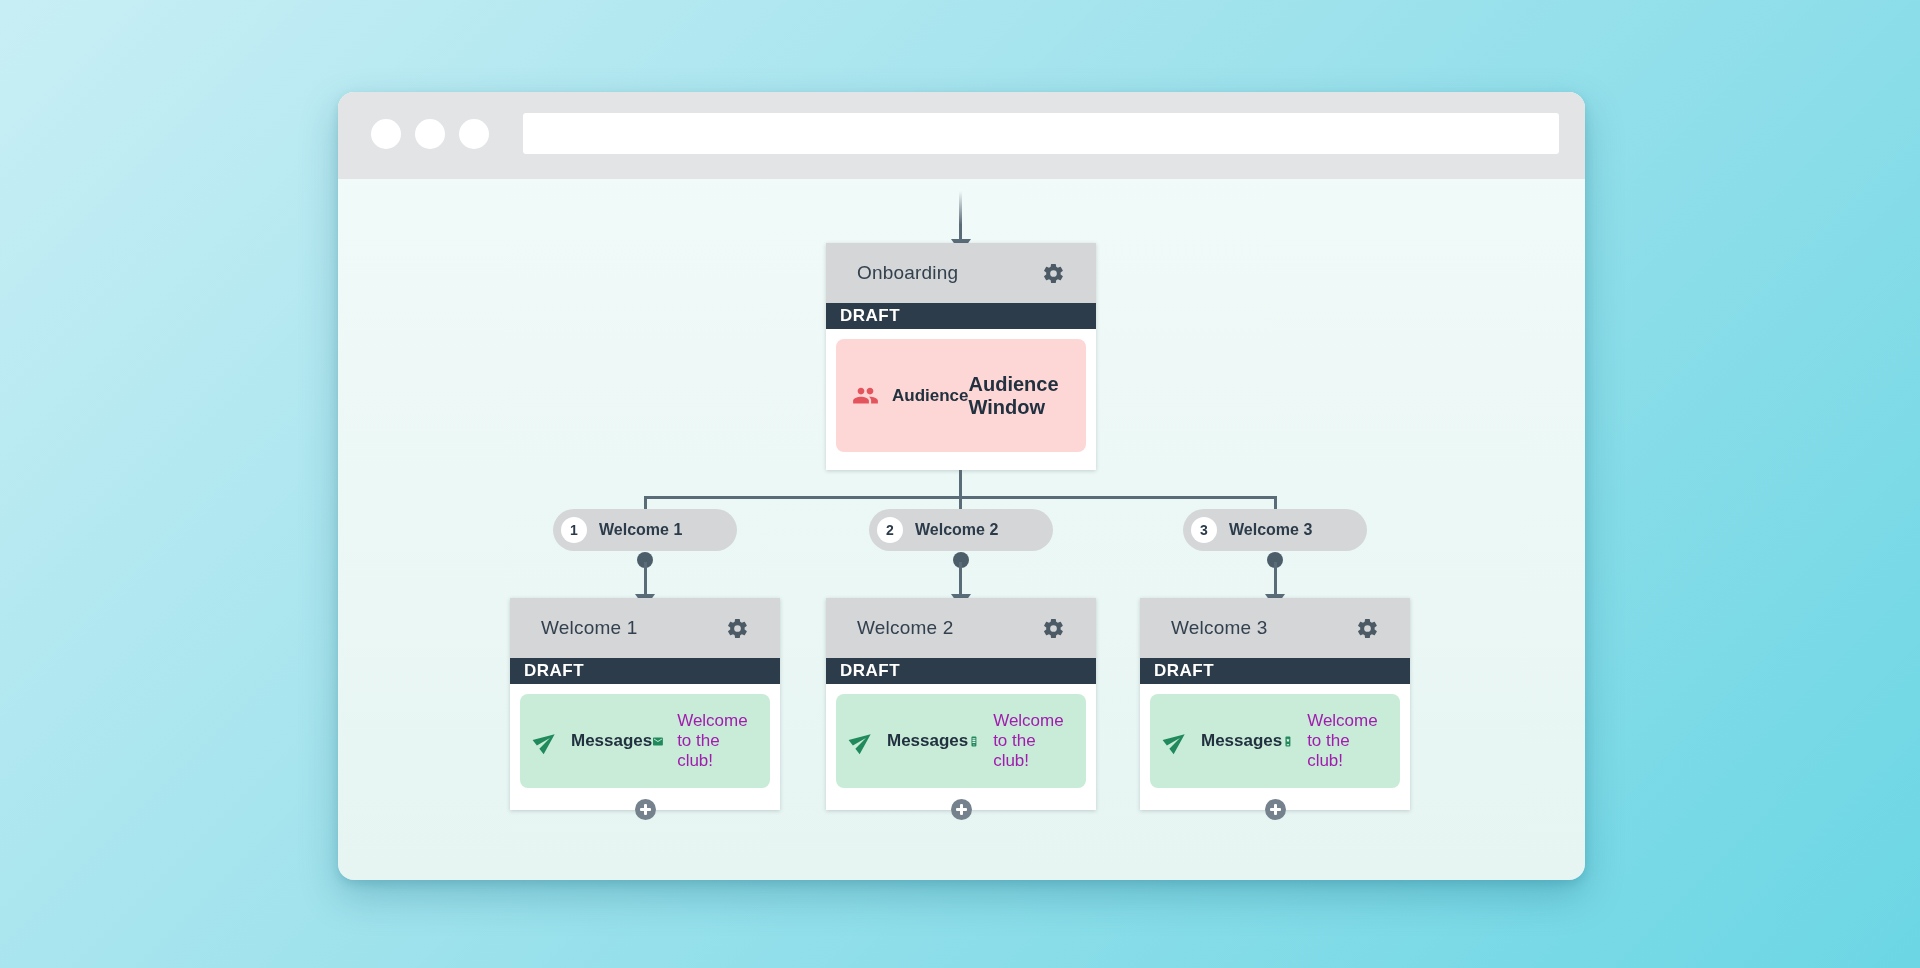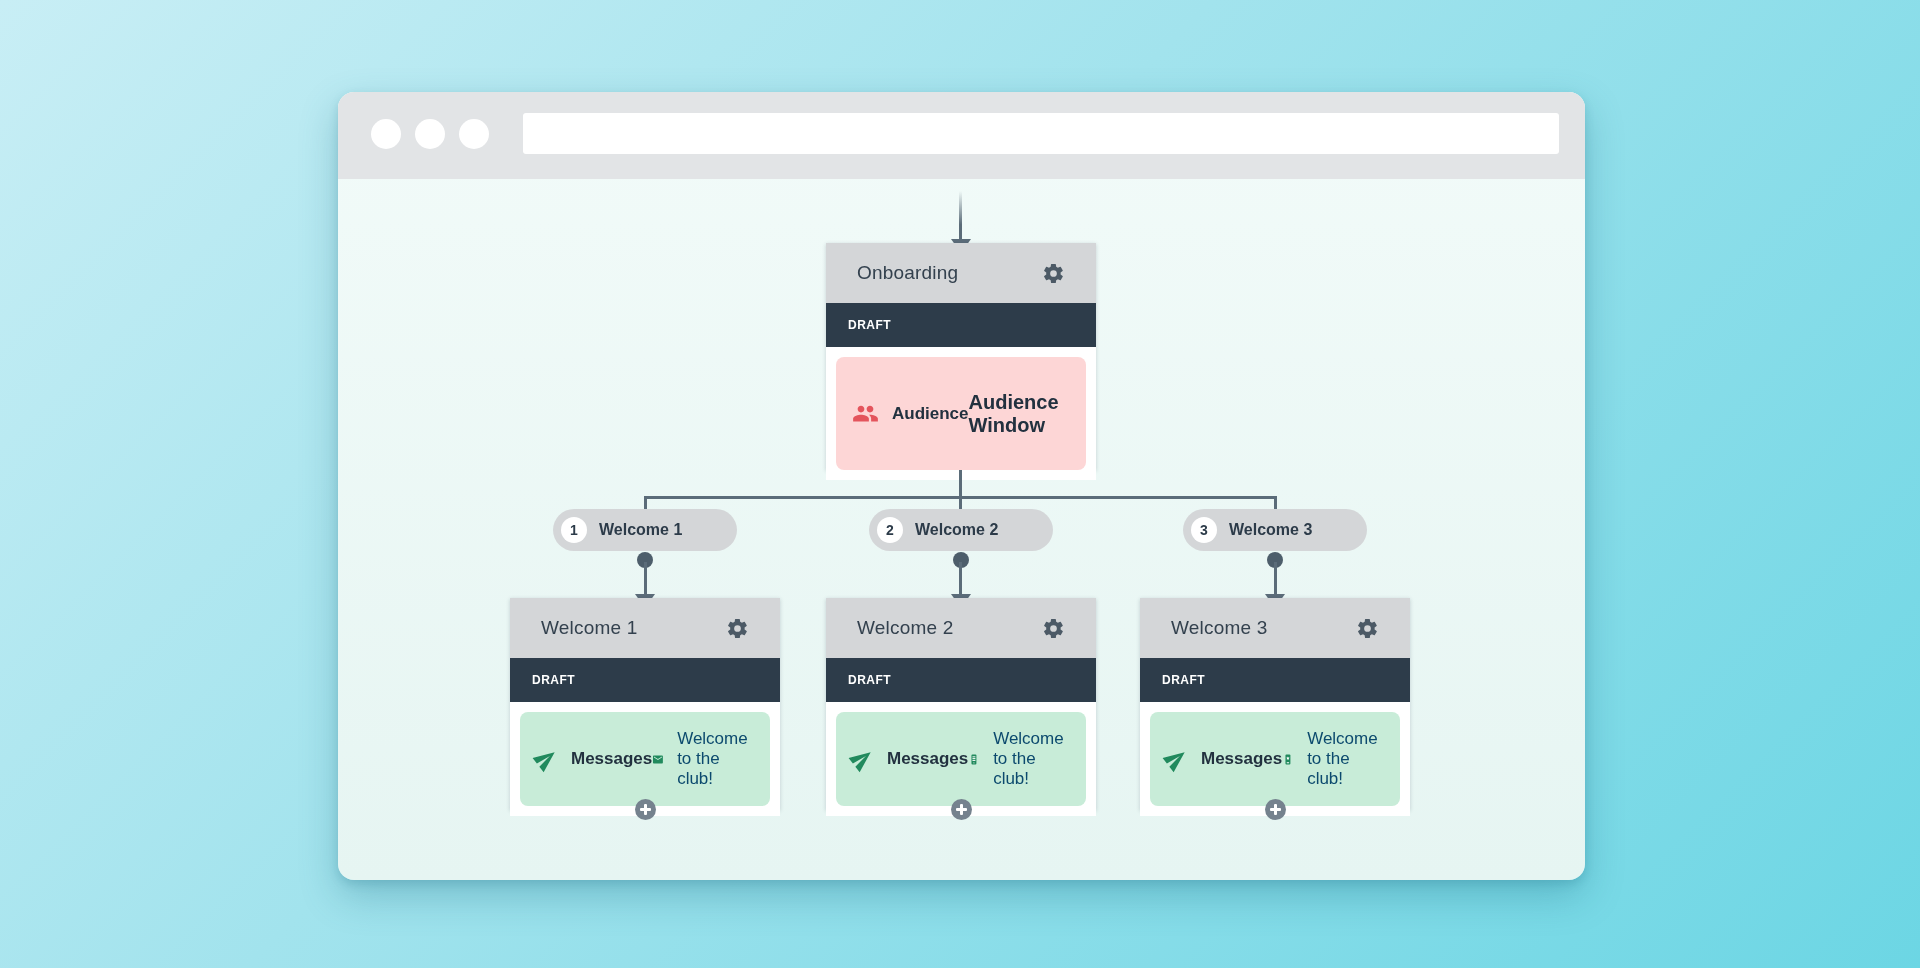--- a/index.html
+++ b/index.html
@@ -20,29 +20,29 @@
   .hline{position:absolute;height:3px;background:#5b6c79;}
   .entry-line{left:621px;top:12px;height:48px;background:linear-gradient(to bottom,rgba(91,108,121,0) 0%,#5b6c79 70%);}
   .arrowhead{position:absolute;width:0;height:0;border-left:10px solid transparent;border-right:10px solid transparent;border-top:14px solid #5b6c79;}
   .branch-dot{position:absolute;width:16px;height:16px;border-radius:50%;background:#4d5e6b;}
   
   .card{position:absolute;width:270px;background:#ffffff;display:flex;flex-direction:column;
     box-shadow:0 1px 4px rgba(45,62,80,.22);}
   .card-header{height:60px;background:#d4d6d8;display:flex;align-items:center;justify-content:space-between;padding:0 31px;flex:0 0 auto;}
   .card-title{font-size:19px;color:#33414e;letter-spacing:.2px;}
   .gear-btn{width:24px;height:24px;border:none;background:transparent;padding:0;cursor:pointer;display:flex;align-items:center;justify-content:center;}
-  .status-bar{height:44px;background:#2d3c4a;color:#ffffff;font-size:12px;font-weight:bold;letter-spacing:.5px;display:flex;align-items:center;padding:0 22px;flex:0 0 auto;}
+  .status-bar{height:26px;background:#2d3c4a;color:#ffffff;font-size:17px;font-weight:bold;letter-spacing:.5px;display:flex;align-items:center;padding:0 14px;flex:0 0 auto;}
   .card-body{flex:1 1 auto;background:#ffffff;}
   .section{margin:10px;border-radius:8px;box-sizing:border-box;display:flex;flex-direction:row;justify-content:space-between;}
   .section.pink{background:#fdd6d6;height:113px;padding:15px 16px;}
   .section.green{background:#c8ecd8;height:94px;padding:12px 14px;}
   .sec-row{display:flex;align-items:center;gap:13px;}
   .sec-title{font-size:17px;font-weight:bold;color:#22313f;}
   .sec-strong{font-size:20px;font-weight:bold;color:#22313f;}
-  .sec-text{font-size:17px;color:#0c4a6e;}
+  .sec-text{font-size:17px;color:#a21caf;}
   .divider{height:2px;border:none;margin:0;}
   .divider.red{background:#e06a6a;}
   .divider.grn{background:#2c9166;}
   
   .pill{position:absolute;top:330px;width:184px;height:42px;border-radius:21px;background:#d4d6d8;
     display:flex;align-items:center;gap:12px;padding-left:8px;box-sizing:border-box;cursor:pointer;}
   .pill-num{width:26px;height:26px;border-radius:50%;background:#ffffff;display:flex;align-items:center;justify-content:center;
     font-size:14px;font-weight:bold;color:#2c3b49;flex:0 0 auto;}
   .pill-label{font-size:16px;font-weight:bold;color:#2c3b49;}
   

